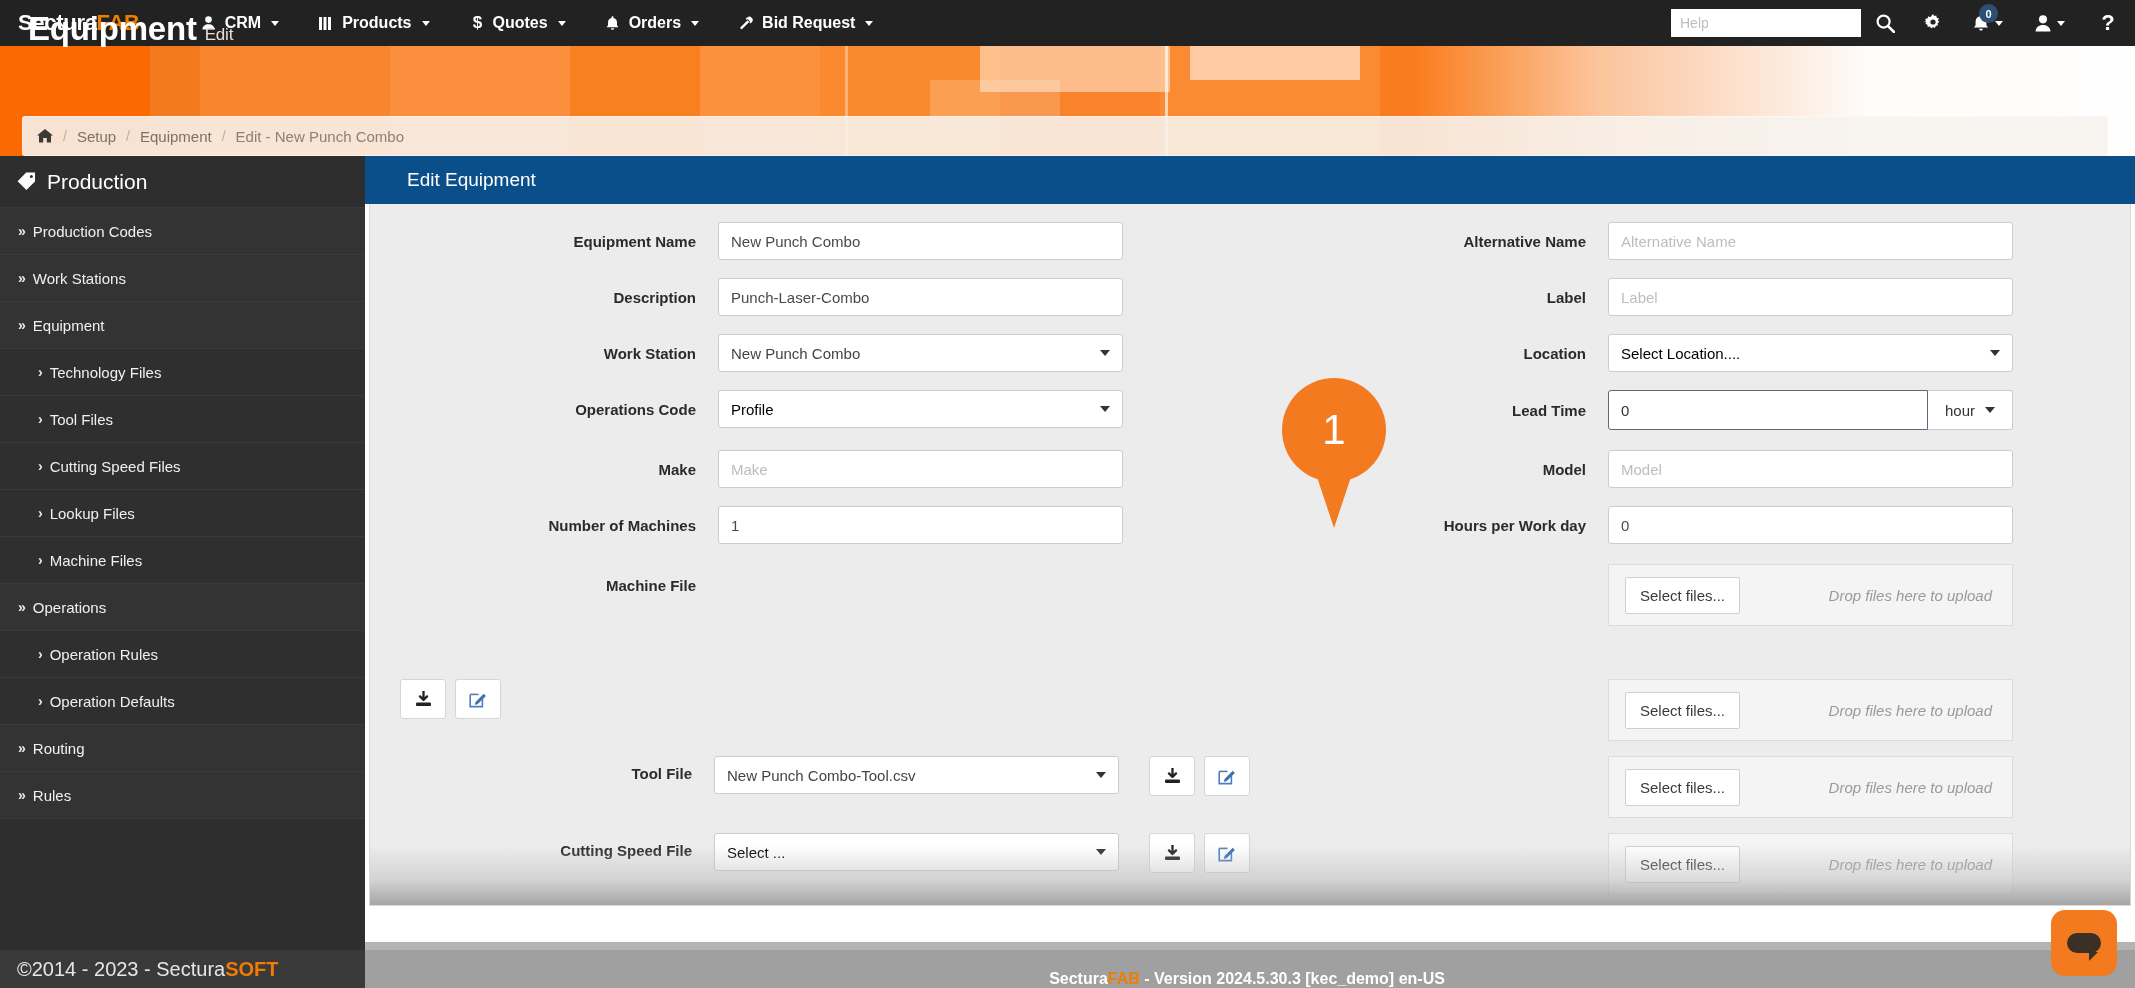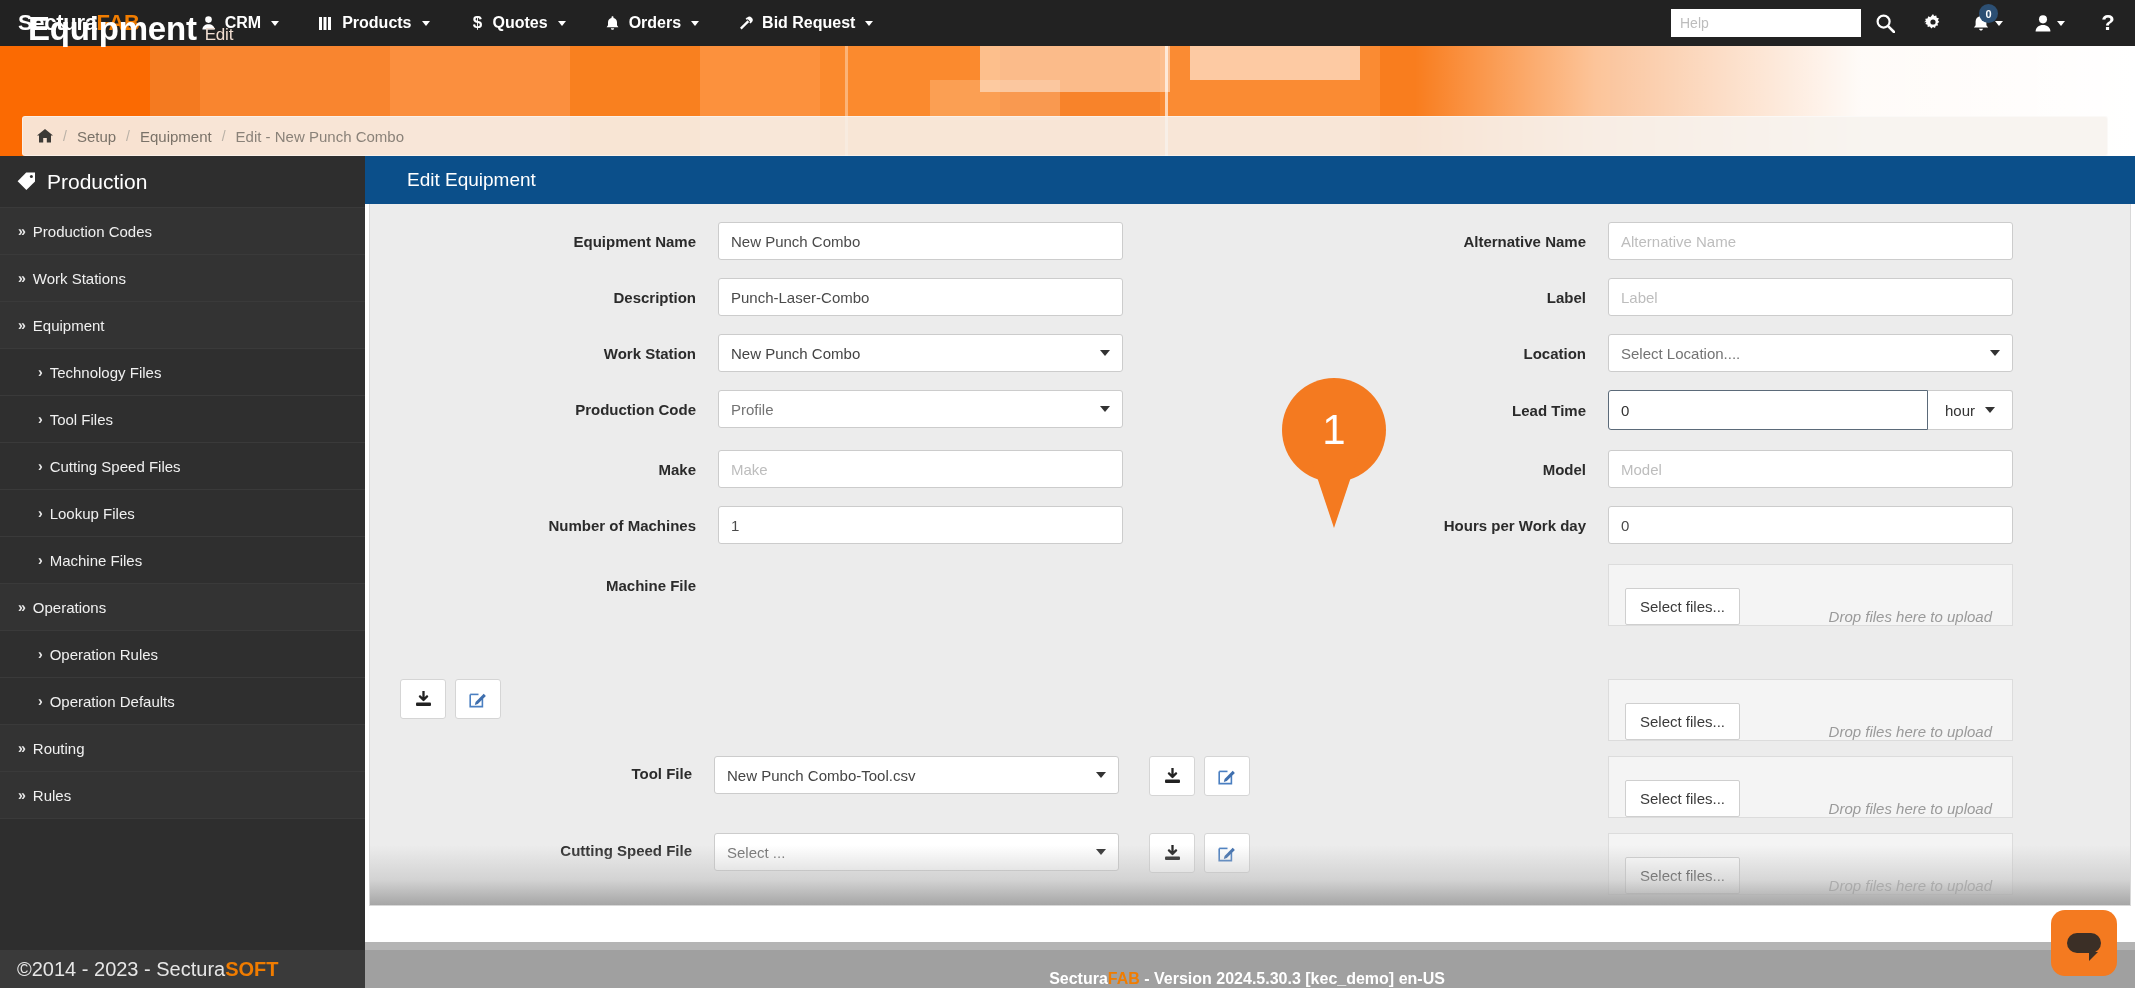--- a/index.html
+++ b/index.html
@@ -113,33 +113,33 @@
     font-family:"Liberation Sans",sans-serif;
   }
   .inp::placeholder { color:#bdbdbd; }
   .sel {
     width:405px; height:38px; background:#ffffff; border:1px solid #ccc; border-radius:3px;
     position:relative; display:flex; align-items:center; padding:0 12px;
     font-size:15px; color:#444; cursor:pointer;
   }
   .sel .arw { position:absolute; right:12px; top:50%; transform:translateY(-50%);
     width:0;height:0;border-left:5px solid transparent;border-right:5px solid transparent;border-top:6px solid #333; }
-  .sel.ph { color:#737373;text-align:right; }
+  .sel.ph { color:#000000;text-align:right; }
   .leadwrap { display:flex; align-items:center; }
   .lead-inp { width:320px; height:40px; border:1px solid #5b6a79; border-radius:3px 0 0 3px; background:#fff; padding:0 12px; font-size:15px; color:#333; font-family:"Liberation Sans",sans-serif; }
   .lead-unit { width:85px; height:40px; border:1px solid #ccc; border-left:none; border-radius:0 3px 3px 0; background:#fff; display:flex; align-items:center; justify-content:center; gap:10px; font-size:15px; color:#333; cursor:pointer; }
 
   .iconbtns { display:flex; gap:9px; margin-left:38px; }
   .ibtn { width:46px; height:40px; background:#ffffff; border:1px solid #d5d5d5; border-radius:3px;
     display:flex; align-items:center; justify-content:center; cursor:pointer; }
   .hl-box { padding:6px; background:#f47a20; border-radius:2px; display:inline-flex; }
 
   .dropzone {
     width:405px; height:62px; background:#f4f4f4; border:1px solid #dcdcdc;
-    display:flex; align-items:flex-end; padding:0 16px; gap:0;
+    display:flex; align-items:center; padding:0 16px; gap:0;
   }
   .selfiles {
     background:#ffffff; border:1px solid #cfcfcf; border-radius:2px;
     padding:9px 14px; font-size:15px; color:#3a3a3a; cursor:pointer; white-space:nowrap;
   }
   .dzhint { flex:1; text-align:right; font-style:italic; color:#9a9a9a; font-size:15px; padding-right:4px; }
 
   
   .pin {
     position:absolute; width:104px; height:150px; z-index:40; pointer-events:none;
@@ -445,21 +445,21 @@
               <div class="sel ph">
                 <span>Select Location....</span>
                 <i class="arw"></i>
               </div>
             </div>
           </div>
         </div>
 
         <div class="frow" style="top:186px;height:42px;">
           <div class="fcol-left">
-            <div class="flabel">Production Code</div>
+            <div class="flabel">Operations Code</div>
             <div class="fctl">
               <div class="sel ph">
                 <span>Profile</span>
                 <i class="arw"></i>
               </div>
             </div>
           </div>
           <div class="fcol-right">
             <div class="flabel">Lead Time</div>
             <div class="fctl leadwrap">

